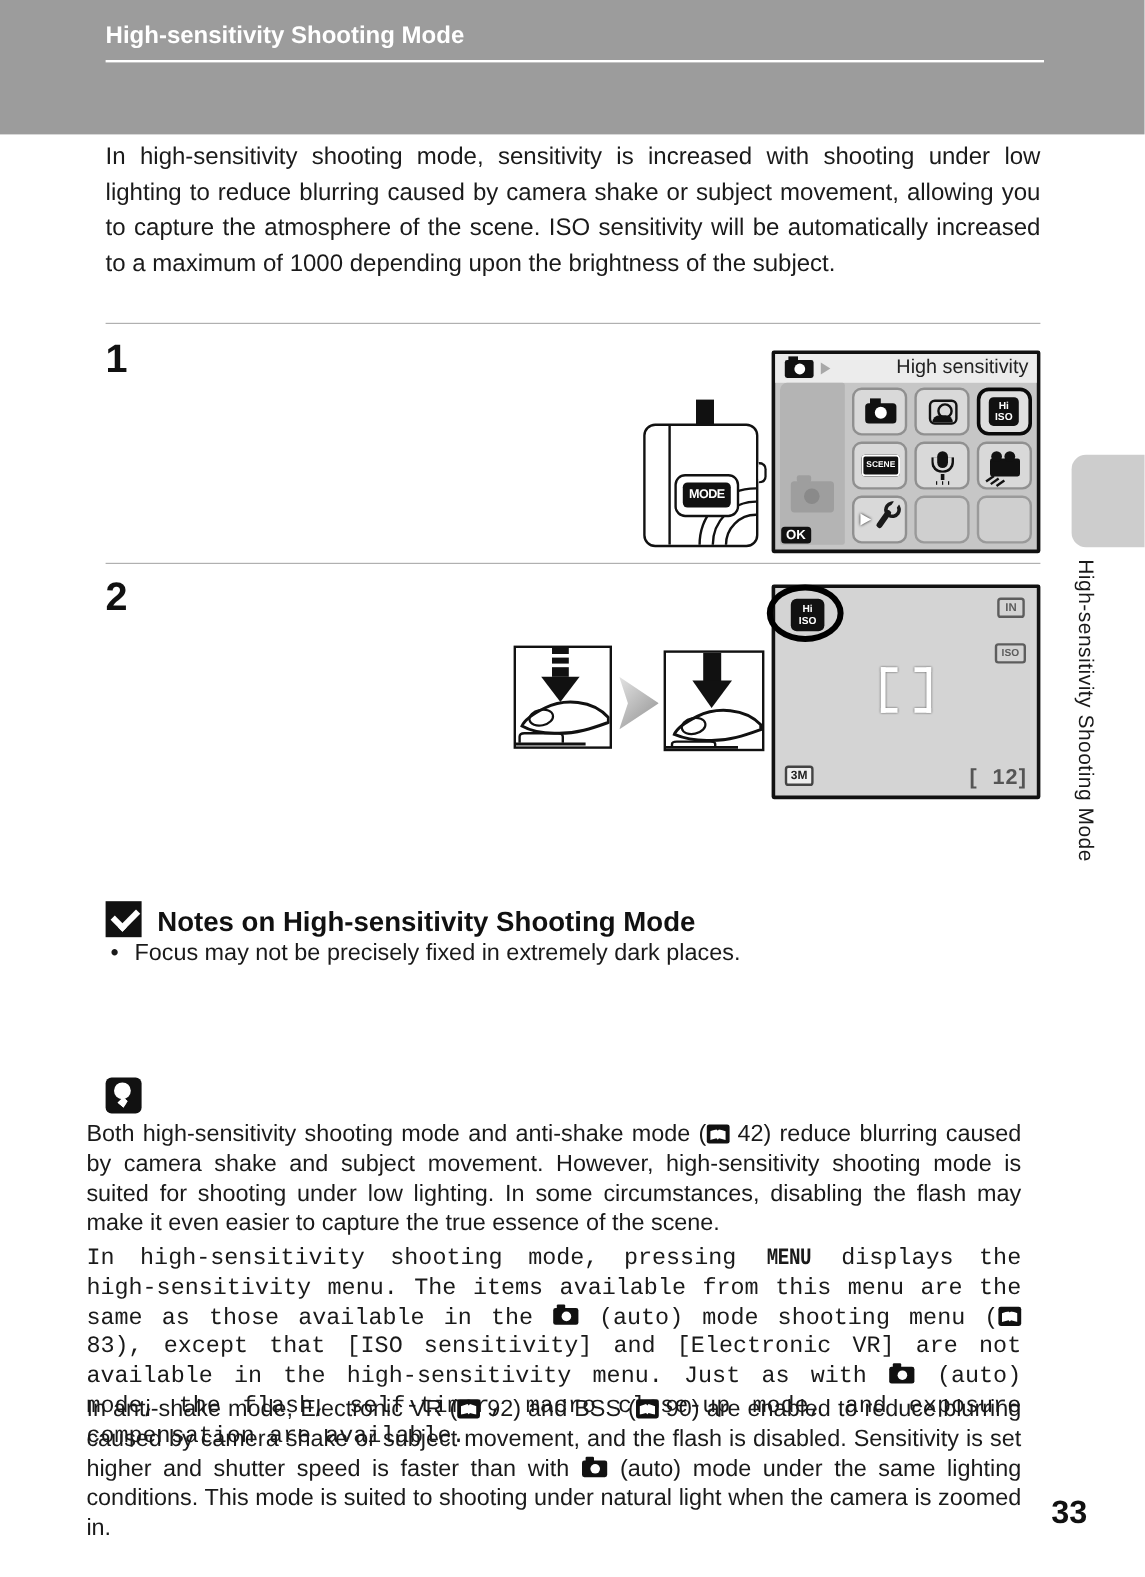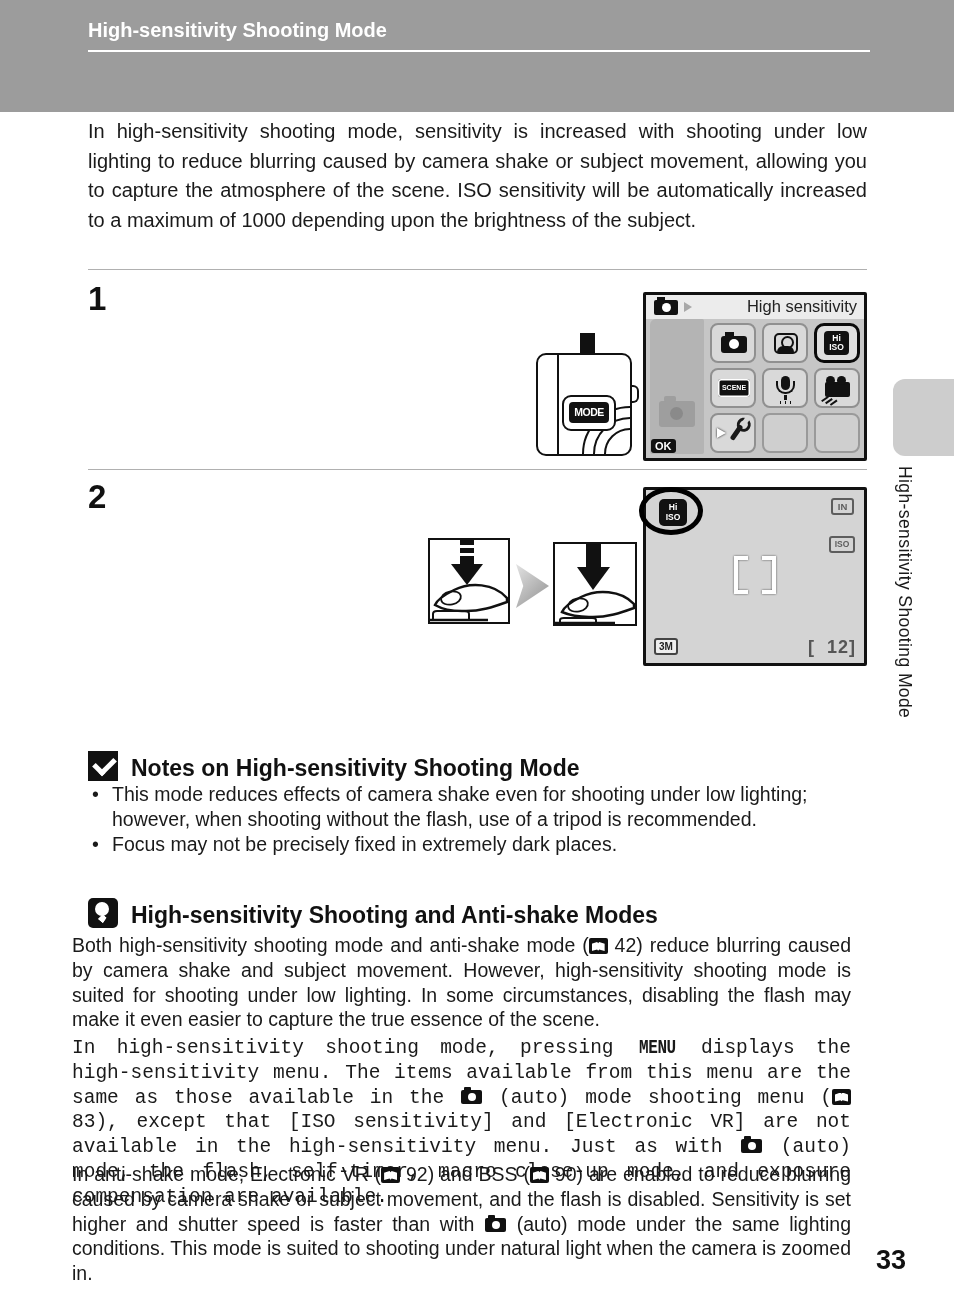--- a/index.html
+++ b/index.html
@@ -242,26 +242,24 @@
     <span class="s2-box s2-iso">ISO</span>
     <span class="s2-bracket s2-bl"></span>
     <span class="s2-bracket s2-br"></span>
     <span class="s2-box s2-7m">3M</span>
     <span class="s2-frames">[  12]</span>
   </div>
 
   <div class="note-icon"></div>
   <div class="sec-heading h-notes">Notes on High-sensitivity Shooting Mode</div>
   <ul class="bullets">
-    <li>This mode reduces effects of camera shake even for shooting under low lighting; however, when shooting without the flash, use of a tripod is recommended.</li>
     <li>Focus may not be precisely fixed in extremely dark places.</li>
   </ul>
 
   <div class="tip-icon"></div>
-  <div class="sec-heading h-tips">High-sensitivity Shooting and Anti-shake Modes</div>
   <p class="tip-para tp-1">Both high-sensitivity shooting mode and anti-shake mode (<span class="icon-book"></span> 42) reduce blurring caused by camera shake and subject movement. However, high-sensitivity shooting mode is suited for shooting under low lighting. In some circumstances, disabling the flash may make it even easier to capture the true essence of the scene.</p>
   <p class="tip-para tp-2">In high-sensitivity shooting mode, pressing <span class="icon-menu">MENU</span> displays the high-sensitivity menu. The items available from this menu are the same as those available in the <span class="icon-camera"></span> (auto) mode shooting menu (<span class="icon-book"></span> 83), except that [ISO sensitivity] and [Electronic VR] are not available in the high-sensitivity menu. Just as with <span class="icon-camera"></span> (auto) mode, the flash, self-timer, macro close-up mode, and exposure compensation are available.</p>
   <p class="tip-para tp-3">In anti-shake mode, Electronic VR (<span class="icon-book"></span> 92) and BSS (<span class="icon-book"></span> 90) are enabled to reduce blurring caused by camera shake or subject movement, and the flash is disabled. Sensitivity is set higher and shutter speed is faster than with <span class="icon-camera"></span> (auto) mode under the same lighting conditions. This mode is suited to shooting under natural light when the camera is zoomed in.</p>
 
   <div class="page-number">33</div>
   <div class="chapter-tab"></div>
   <div class="sidebar-title">High-sensitivity Shooting Mode</div>
 
 </div>
 

